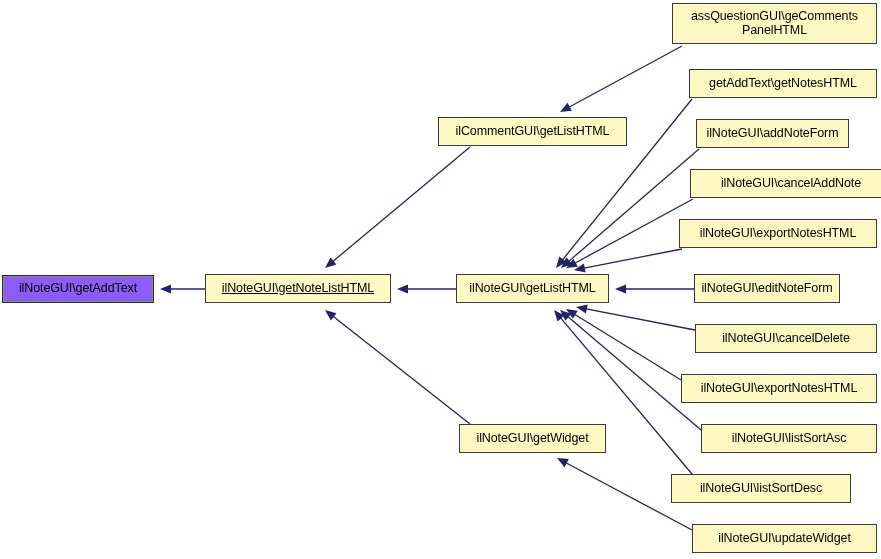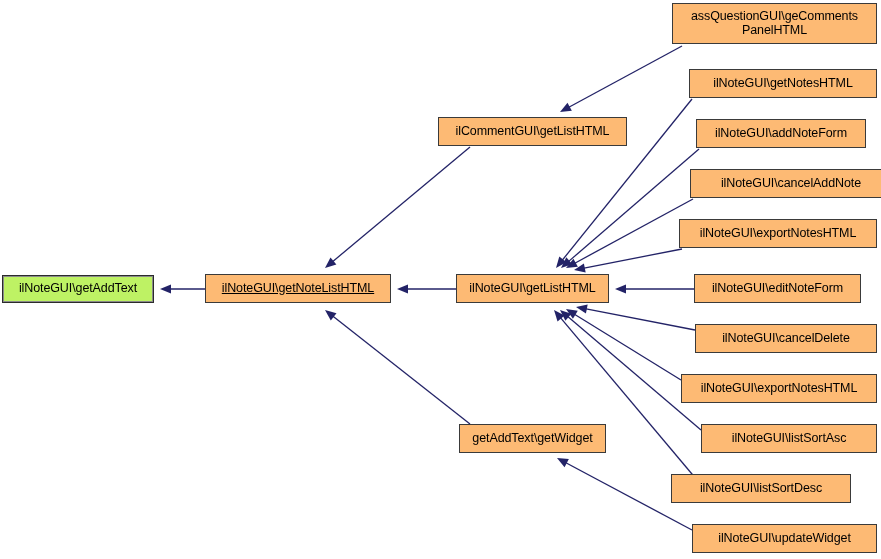--- a/index.html
+++ b/index.html
@@ -21,34 +21,34 @@
     left: 0;
     top: 0;
     width: 881px;
     height: 559px;
     pointer-events: none;
   }
   .node {
     position: absolute;
     box-sizing: border-box;
     border: 1px solid #404040;
-    background: #fdba74;
+    background: #fef9c3;
     color: #000000;
     font-size: 12.5px;
     line-height: 13.5px;
     text-align: center;
     display: flex;
     align-items: center;
     justify-content: center;
     white-space: pre;
     letter-spacing: -0.1px;
     z-index: 5;
   }
   .node.current {
-    background: #bef264;
+    background: #8b5cf6;
     border: 1px solid #2b2b2b;
     box-shadow: 0 0 0 1px #8a8a8a inset;
     text-align: right;
   }
   .node.thick {
     border: 1.4px solid #3a3a3a;
   }
   .node-label {
     display: block;
     padding: 0 6px;
@@ -118,27 +118,27 @@
       <g>
         <line x1="692" y1="530" x2="564.9411764705883" y2="462.2352941176471" stroke="#232367" stroke-width="1.3"></line>
         <polygon points="557,458 568.8705882352941,459.11764705882354 564.5411764705883,467.2352941176471" fill="#232367"></polygon>
       </g>
     </svg>
   <div id="node-layer">
       <div class="node current" style="left: 2px; top: 275px; width: 152px; height: 28px;"><span class="node-label">ilNoteGUI\getAddText</span></div>
       <div class="node thick" style="left: 205px; top: 274px; width: 186px; height: 29px; text-decoration: underline;"><span class="node-label">ilNoteGUI\getNoteListHTML</span></div>
       <div class="node thick" style="left: 438px; top: 117px; width: 189px; height: 29px;"><span class="node-label">ilCommentGUI\getListHTML</span></div>
       <div class="node thick" style="left: 456px; top: 274px; width: 153px; height: 29px;"><span class="node-label">ilNoteGUI\getListHTML</span></div>
-      <div class="node thick" style="left: 459px; top: 424px; width: 147px; height: 29px;"><span class="node-label">getAddText\getWidget</span></div>
+      <div class="node thick" style="left: 459px; top: 424px; width: 147px; height: 29px;"><span class="node-label">ilNoteGUI\getWidget</span></div>
       <div class="node thick" style="left: 672px; top: 3px; width: 205px; height: 41px;"><span class="node-label">assQuestionGUI\geComments
 PanelHTML</span></div>
-      <div class="node thick" style="left: 689px; top: 69px; width: 188px; height: 29px;"><span class="node-label">ilNoteGUI\getNotesHTML</span></div>
-      <div class="node thick" style="left: 696px; top: 119px; width: 170px; height: 29px;"><span class="node-label">ilNoteGUI\addNoteForm</span></div>
+      <div class="node thick" style="left: 689px; top: 69px; width: 188px; height: 29px;"><span class="node-label">getAddText\getNotesHTML</span></div>
+      <div class="node thick" style="left: 696px; top: 119px; width: 153px; height: 29px;"><span class="node-label">ilNoteGUI\addNoteForm</span></div>
       <div class="node thick" style="left: 690px; top: 169px; width: 202px; height: 29px;"><span class="node-label">ilNoteGUI\cancelAddNote</span></div>
       <div class="node thick" style="left: 679px; top: 219px; width: 198px; height: 29px;"><span class="node-label">ilNoteGUI\exportNotesHTML</span></div>
-      <div class="node thick" style="left: 694px; top: 274px; width: 167px; height: 29px;"><span class="node-label">ilNoteGUI\editNoteForm</span></div>
+      <div class="node thick" style="left: 694px; top: 274px; width: 146px; height: 29px;"><span class="node-label">ilNoteGUI\editNoteForm</span></div>
       <div class="node thick" style="left: 695px; top: 324px; width: 182px; height: 29px;"><span class="node-label">ilNoteGUI\cancelDelete</span></div>
       <div class="node thick" style="left: 681px; top: 374px; width: 196px; height: 29px;"><span class="node-label">ilNoteGUI\exportNotesHTML</span></div>
       <div class="node thick" style="left: 701px; top: 424px; width: 176px; height: 29px;"><span class="node-label">ilNoteGUI\listSortAsc</span></div>
       <div class="node thick" style="left: 671px; top: 474px; width: 180px; height: 29px;"><span class="node-label">ilNoteGUI\listSortDesc</span></div>
       <div class="node thick" style="left: 692px; top: 524px; width: 185px; height: 29px;"><span class="node-label">ilNoteGUI\updateWidget</span></div>
     </div>
 </div>
 
 </body></html>

